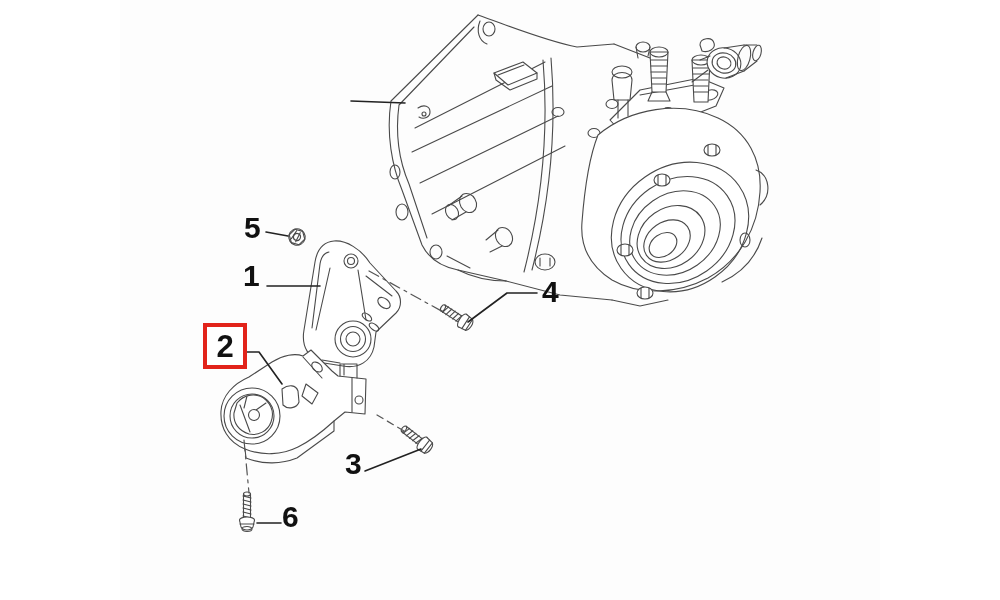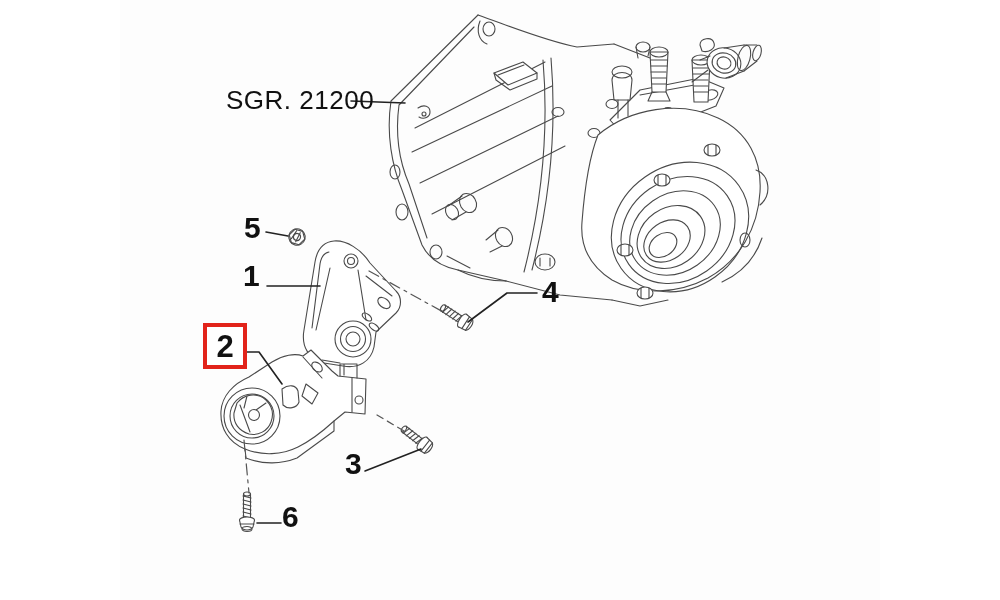--- a/index.html
+++ b/index.html
@@ -209,21 +209,20 @@
       <path d="M257,523 L281,523"></path>
     </g>
 
     <g stroke="#555" stroke-width="1.2">
       <path d="M369,271 L445,313" stroke-dasharray="11 5 3 5"></path>
       <path d="M377,415 L404,431" stroke-dasharray="7 5"></path>
       <path d="M244,440 L249,493" stroke-dasharray="11 5 3 5"></path>
     </g>
   </svg>
 
-  <div class="sgr">SGR. 21200</div>
 
   <div class="lbl" style="left:243px;top:261px;">1</div>
   <div class="lbl" style="left:345px;top:449px;">3</div>
   <div class="lbl" style="left:542px;top:277px;">4</div>
   <div class="lbl" style="left:244px;top:213px;">5</div>
   <div class="lbl" style="left:282px;top:502px;">6</div>
 
   <div class="selbox">
     <span class="num">2</span>
   </div>

